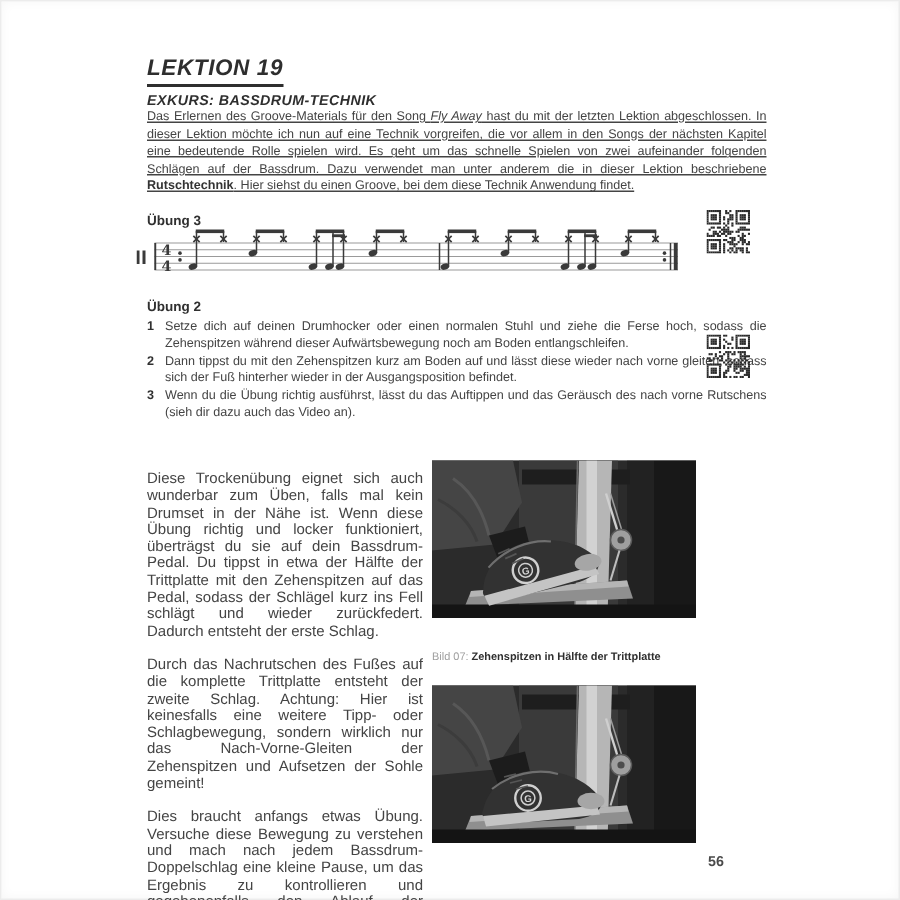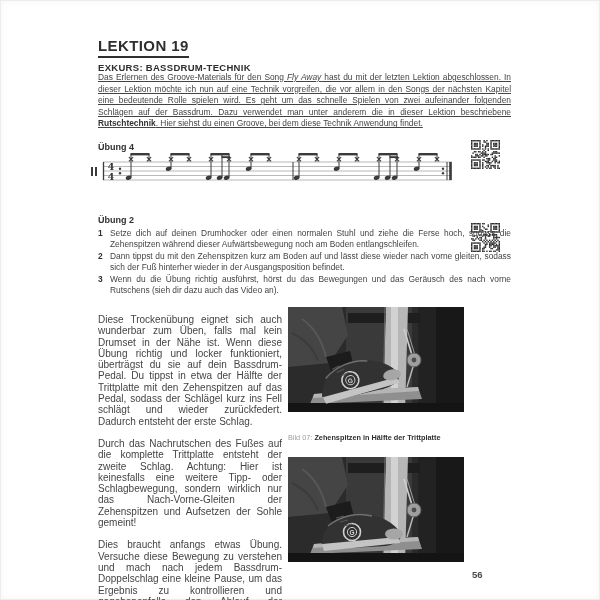--- a/index.html
+++ b/index.html
@@ -1,30 +1,30 @@
 <!DOCTYPE html>
 <html><head>
 <meta charset="utf-8">
 <style>
   html,body{margin:0;padding:0;}
   body{width:600px;height:600px;background:#fff;font-family:"Liberation Sans",sans-serif;color:#3f3f3f;overflow:hidden;position:relative;}
   .page{position:absolute;inset:0;background:#fff;border:1px solid #ececec;box-shadow:inset 0 0 8px rgba(0,0,0,0.04);}
-  .hdr{position:absolute;left:97px;top:36px;}
+  .hdr{position:absolute;left:97px;top:36px;font-style:italic;}
   .title{display:inline-block;font-size:15px;font-weight:bold;letter-spacing:.4px;color:#2e2e2e;border-bottom:2.5px solid #2e2e2e;padding-bottom:2px;}
   .subtitle{font-size:9.5px;font-weight:bold;letter-spacing:.3px;color:#2e2e2e;margin-top:4px;}
   .body-text{font-size:8.4px;line-height:11.6px;text-align:justify;color:#444;text-decoration:underline;}
   .intro{position:absolute;left:97px;top:71px;width:413px;}
   .ex-head{position:absolute;left:97px;font-size:9px;font-weight:bold;color:#303030;}
   .ex1-head{top:141px;}
   .notation{position:absolute;left:90px;top:148px;width:370px;height:44px;}
   .qr{position:absolute;width:29px;height:29px;}
   .qr1{left:470px;top:139px;}
   .qr2{left:470px;top:222px;}
   .trocken{position:absolute;left:97px;top:195px;font-size:8.4px;color:#444;}
-  .ex2{position:absolute;left:97px;top:214px;width:413px;}
+  .ex2{position:absolute;left:97px;top:198px;width:413px;}
   .ex2 .ex2-head{font-size:9px;font-weight:bold;color:#303030;margin-bottom:3px;}
   .li{display:flex;font-size:8.4px;line-height:11.4px;color:#444;}
   .li .num{flex:none;width:12px;font-weight:bold;color:#303030;}
   .li .itext{flex:1;text-align:justify;}
   .leftcol{position:absolute;left:97px;top:313px;width:184px;}
   .leftcol p{margin:0 0 11px 0;font-size:10px;line-height:11.3px;text-align:justify;color:#444;}
   .photocol{position:absolute;left:287px;top:306px;width:176px;}
   .photo{width:176px;height:105px;display:block;background:#222;}
   .caption{margin-top:21px;font-size:7.3px;line-height:9px;color:#a0a0a0;}
   .caption b{color:#2f2f2f;font-weight:bold;}
@@ -36,21 +36,21 @@
 
 <div class="page">
 
   <div class="hdr">
     <div class="title">LEKTION 19</div>
     <div class="subtitle">EXKURS: BASSDRUM-TECHNIK</div>
   </div>
 
   <div class="intro body-text"><span>Das Erlernen des Groove-Materials für den Song </span><span style="font-style: italic;">Fly Away</span><span> hast du mit der letzten Lektion abgeschlossen. In dieser Lektion möchte ich nun auf eine Technik vorgreifen, die vor allem in den Songs der nächsten Kapitel eine bedeutende Rolle spielen wird. Es geht um das schnelle Spielen von zwei aufeinander folgenden Schlägen auf der Bassdrum. Dazu verwendet man unter anderem die in dieser Lektion beschriebene </span><span style="font-weight: bold; color: rgb(51, 51, 51);">Rutschtechnik</span><span>. Hier siehst du einen Groove, bei dem diese Technik Anwendung findet.</span></div>
 
-  <div class="ex-head ex1-head">Übung 4</div>
+  <div class="ex-head ex1-head">Übung 3</div>
 
   <svg class="notation" viewBox="0 0 370 44" id="notation-svg">
       <line x1="12" y1="13" x2="361" y2="13" stroke="#9a9a9a" stroke-width="0.7"></line>
       <line x1="12" y1="17.5" x2="361" y2="17.5" stroke="#9a9a9a" stroke-width="0.7"></line>
       <line x1="12" y1="22" x2="361" y2="22" stroke="#9a9a9a" stroke-width="0.7"></line>
       <line x1="12" y1="26.5" x2="361" y2="26.5" stroke="#9a9a9a" stroke-width="0.7"></line>
       <line x1="12" y1="31" x2="361" y2="31" stroke="#9a9a9a" stroke-width="0.7"></line>
       <rect x="0" y="18" width="2" height="9" fill="#3a3a3a"></rect>
       <rect x="4" y="18" width="2" height="9" fill="#3a3a3a"></rect>
       <line x1="12.5" y1="13" x2="12.5" y2="31" stroke="#3a3a3a" stroke-width="1.3"></line>
@@ -365,21 +365,21 @@
     <div class="li">
       <span class="num">1</span>
       <span class="itext">Setze dich auf deinen Drumhocker oder einen normalen Stuhl und ziehe die Ferse hoch, sodass die Zehenspitzen während dieser Aufwärtsbewegung noch am Boden entlangschleifen.</span>
     </div>
     <div class="li">
       <span class="num">2</span>
       <span class="itext">Dann tippst du mit den Zehenspitzen kurz am Boden auf und lässt diese wieder nach vorne gleiten, sodass sich der Fuß hinterher wieder in der Ausgangsposition befindet.</span>
     </div>
     <div class="li">
       <span class="num">3</span>
-      <span class="itext">Wenn du die Übung richtig ausführst, hörst du das Bewegungen und das Geräusch des nach vorne Rutschens (sieh dir dazu auch das Video an).</span>
+      <span class="itext">Wenn du die Übung richtig ausführst, lässt du das Auftippen und das Geräusch des nach vorne Rutschens (sieh dir dazu auch das Video an).</span>
     </div>
   </div>
 
   <svg class="qr qr2" viewBox="0 0 21 21" id="qr2">
       <rect x="0" y="0" width="1.02" height="1.02" fill="#2a2a2a"></rect>
       <rect x="1" y="0" width="1.02" height="1.02" fill="#2a2a2a"></rect>
       <rect x="2" y="0" width="1.02" height="1.02" fill="#2a2a2a"></rect>
       <rect x="3" y="0" width="1.02" height="1.02" fill="#2a2a2a"></rect>
       <rect x="4" y="0" width="1.02" height="1.02" fill="#2a2a2a"></rect>
       <rect x="5" y="0" width="1.02" height="1.02" fill="#2a2a2a"></rect>

